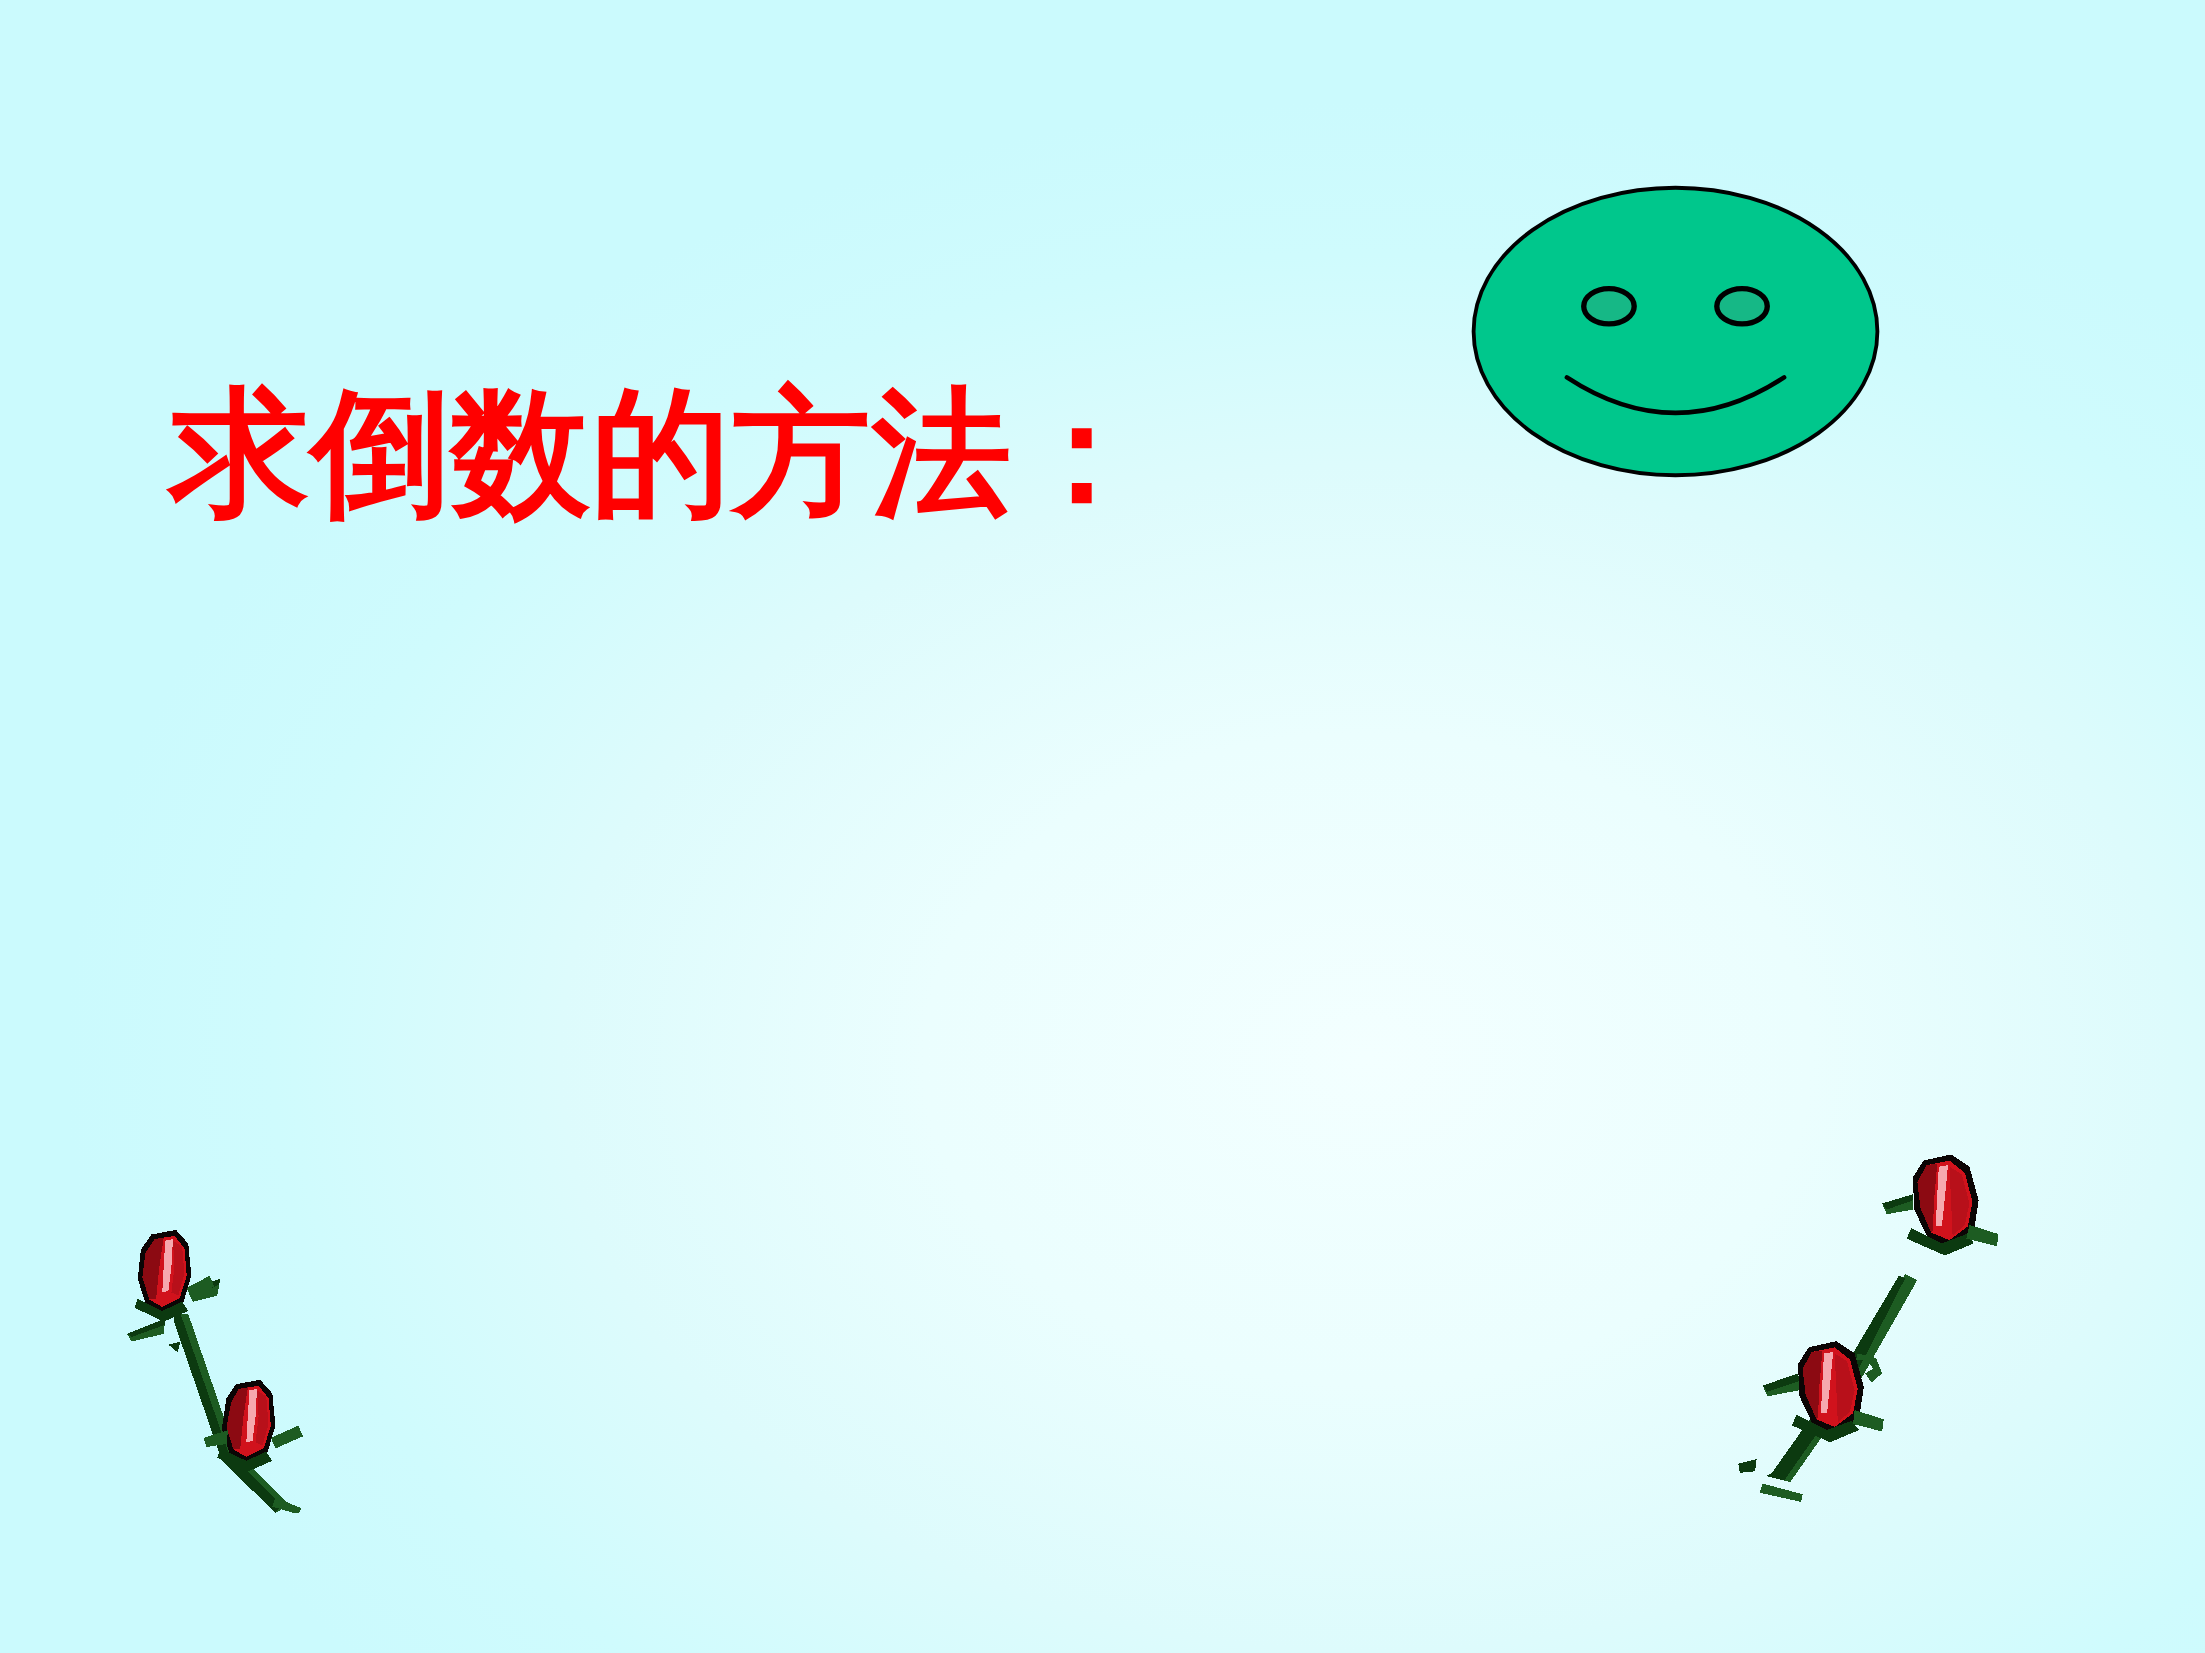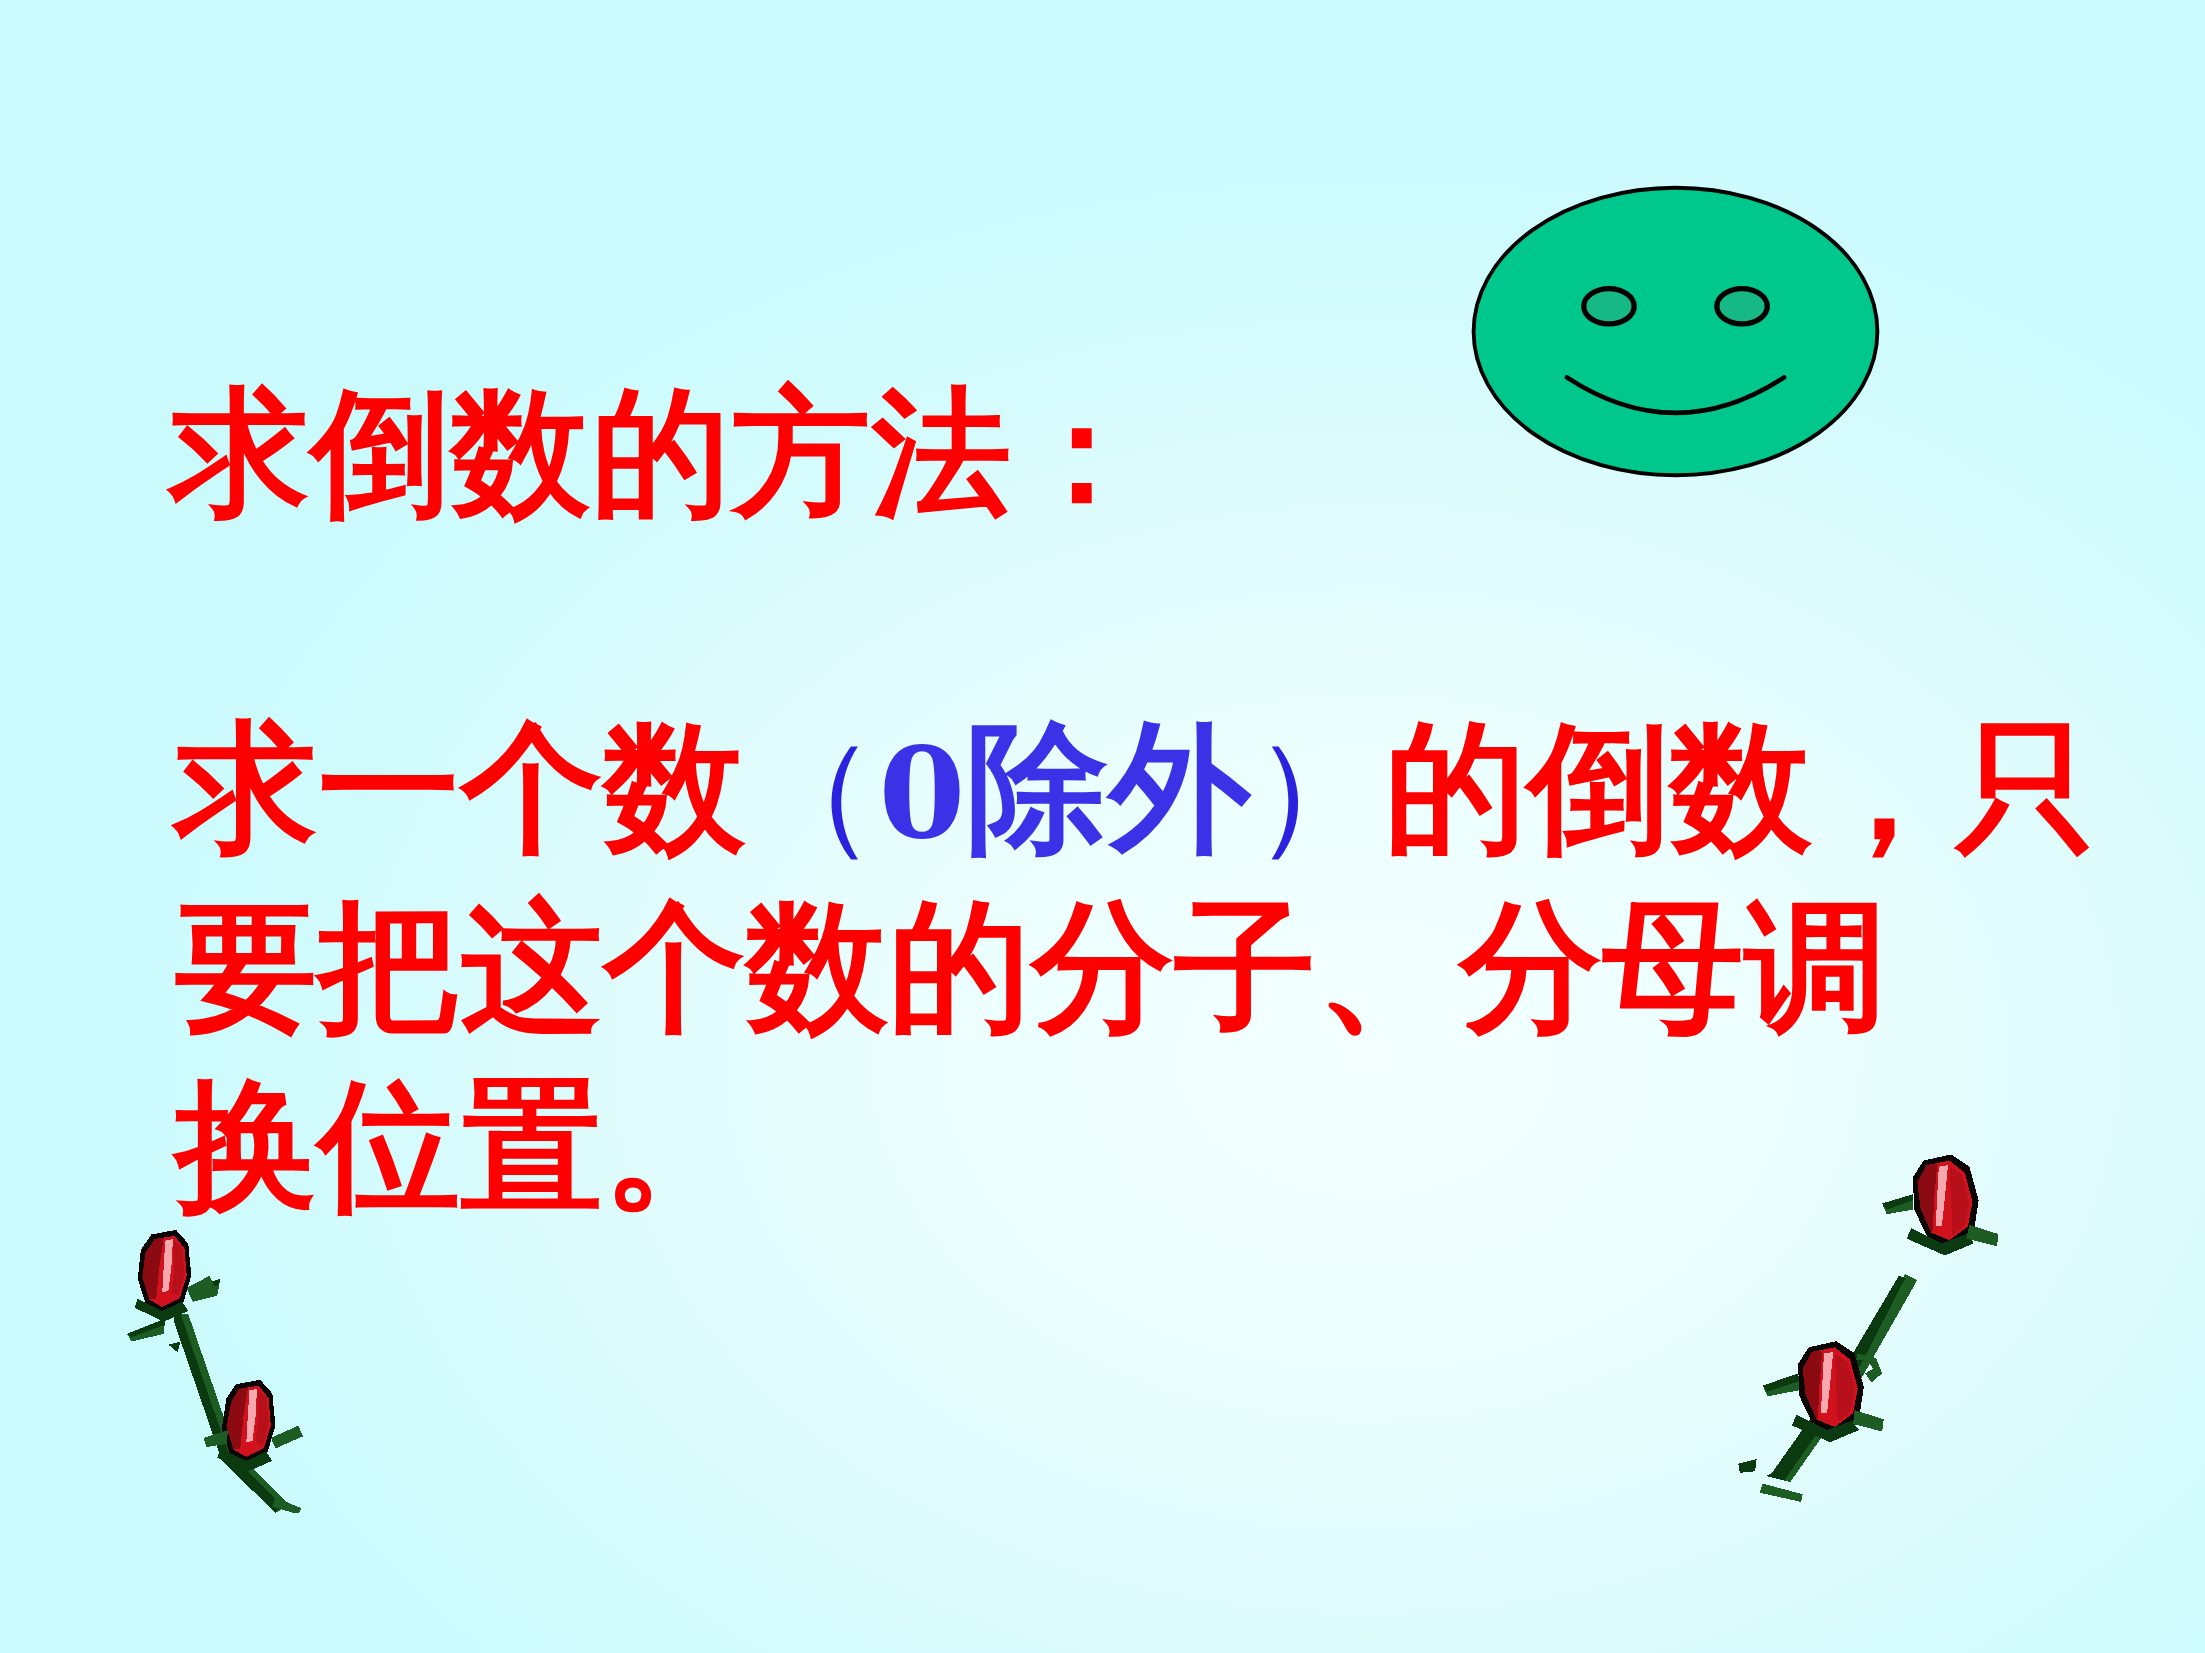--- a/index.html
+++ b/index.html
@@ -85,27 +85,20 @@
 
   <svg id="smiley" viewBox="0 0 540 390">
     <ellipse cx="270" cy="195" rx="264" ry="188" fill="#00C78C" stroke="#000000" stroke-width="5"></ellipse>
     <ellipse cx="183" cy="162" rx="33" ry="23" fill="#16B886" stroke="#000000" stroke-width="7"></ellipse>
     <ellipse cx="357" cy="162" rx="33" ry="23" fill="#16B886" stroke="#000000" stroke-width="7"></ellipse>
     <path d="M 128 255 Q 270 348 412 255" fill="none" stroke="#000000" stroke-width="6" stroke-linecap="round"></path>
   </svg>
 
   <div id="title-line">求倒数的方法：</div>
 
-  <div id="body-block">
-    <div class="body-line"><span>求一个数</span><span class="paren">（</span><span class="zero">0</span><span class="blue">除外</span><span class="paren">）</span><span>的倒数，只</span></div>
-
-    <div class="body-line">要把这个数的分子、分母调</div>
-
-    <div class="body-line">换位置。</div>
-  </div>
 
   <svg class="rose-group" id="roses-left" viewBox="0 0 340 380">
     <g shape-rendering="crispEdges">
 
       <path d="M 100 120 L 118 120 L 180 300 L 250 370 L 232 380 L 162 312 L 100 132 Z" fill="#1D5C22"></path>
       <path d="M 100 120 L 108 120 L 170 300 L 240 370 L 232 380 L 162 312 L 100 132 Z" fill="#0C3A10"></path>
 
       <path d="M 118 88 L 160 74 L 156 96 L 124 104 Z" fill="#1D5C22"></path>
       <path d="M 118 88 L 160 74 L 158 82 L 124 96 Z" fill="#0C3A10"></path>
 

